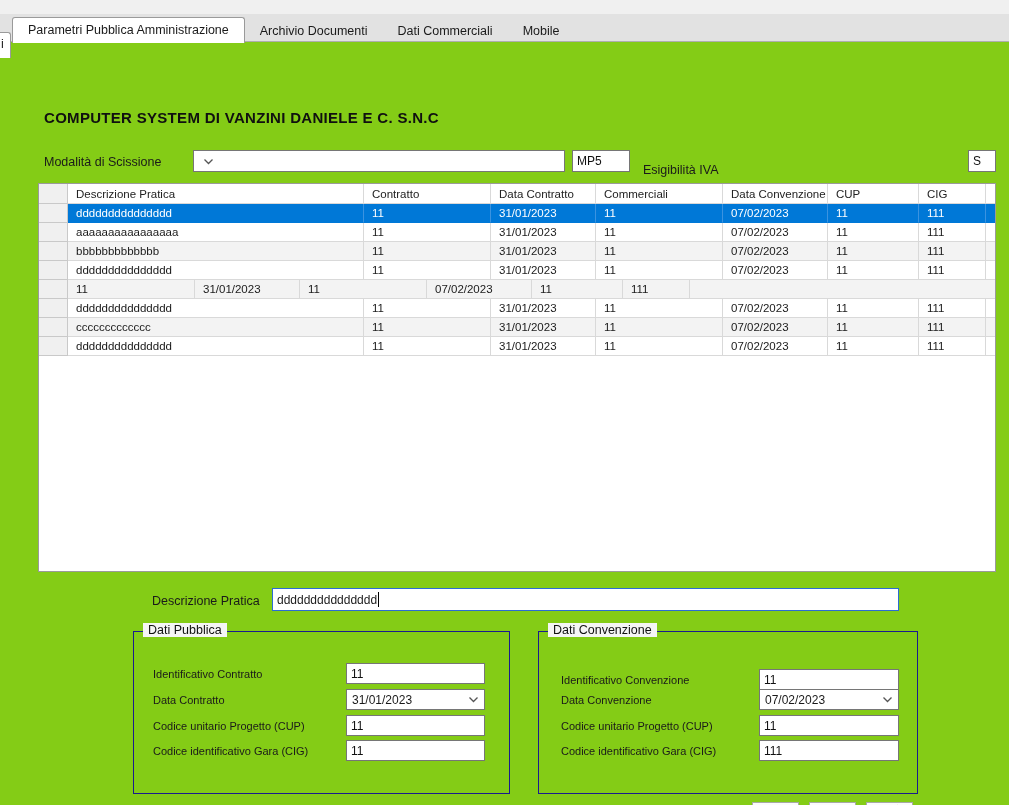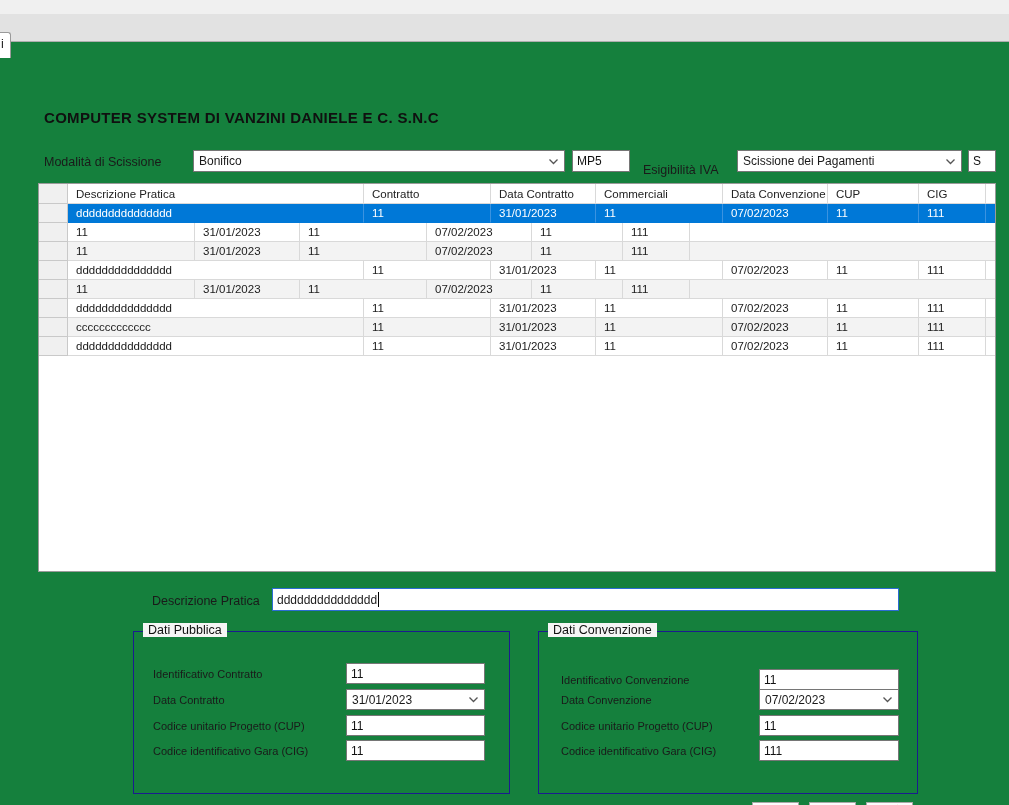--- a/index.html
+++ b/index.html
@@ -13,21 +13,21 @@
             border-bottom:1px solid #aeaeae;box-sizing:border-box;}
   .tabs-row{position:absolute;left:12px;top:4px;height:25px;display:flex;align-items:flex-end;}
   .tab{font-size:12.5px;line-height:23px;padding:0 15px;white-space:nowrap;cursor:default;}
   .tab.active{background:#ffffff;border:1px solid #9a9a9a;border-bottom:none;
               border-radius:3px 3px 0 0;height:25px;line-height:25px;position:relative;z-index:3;}
   .tab-partial{position:absolute;left:0;top:18px;width:9px;height:25px;background:#ffffff;
                border:1px solid #9a9a9a;border-left:none;border-bottom:none;border-radius:0 3px 0 0;
                overflow:hidden;font-size:12.5px;line-height:23px;text-align:left;padding-left:1px;z-index:3;}
 
   
-  .content{position:absolute;left:0;top:42px;width:1009px;height:763px;background:#15803d;}
+  .content{position:absolute;left:0;top:42px;width:1009px;height:763px;background:#84cc16;}
   .page-title{position:absolute;left:44px;top:67px;font-size:15px;font-weight:bold;
               letter-spacing:.3px;color:#101010;}
 
   .lbl{position:absolute;font-size:12.5px;color:#1a1a1a;white-space:nowrap;}
 
   .combo{position:absolute;background:#ffffff;border:1px solid #767676;box-sizing:border-box;
          display:flex;align-items:center;font-size:12px;padding:0 5px;height:22px;cursor:default;}
   .combo .combo-text{flex:1;overflow:hidden;white-space:nowrap;}
   .combo .chev{flex:0 0 auto;margin-left:4px;display:flex;align-items:center;}
 
@@ -78,49 +78,46 @@
 </style>
 </head>
 <body>
 
 <div id="app">
 
   <div class="top-strip"></div>
 
   <div class="tabstrip">
     <div class="tab-partial">i</div>
+    <div class="tabs-row" id="tabs-row">
+        <div class="tab active">Parametri Pubblica Amministrazione</div>
+        <div class="tab">Archivio Documenti</div>
+        <div class="tab">Dati Commerciali</div>
+        <div class="tab">Mobile</div>
+      </div>
   </div>
 
   <div class="content">
 
     <div class="page-title">COMPUTER SYSTEM DI VANZINI DANIELE E C. S.N.C</div>
 
     <div class="lbl" style="left:44px;top:113px;">Modalità di Scissione</div>
 
     <div class="combo" style="left:193px;top:108px;width:372px;">
-      <span class="combo-text">Bonifico</span>
       <span class="chev">
         <svg width="11" height="7" viewBox="0 0 11 7">
             <polyline points="1.5,1.5 5.5,5.5 9.5,1.5" fill="none" stroke="#555" stroke-width="1.3"></polyline>
           </svg>
       </span>
     </div>
 
     <input class="textbox" style="left: 572px; top: 108px; width: 58px;" value="MP5">
 
     <div class="lbl" style="left:643px;top:113px;margin-top:8px;">Esigibilità IVA</div>
 
-    <div class="combo" style="left:737px;top:108px;width:225px;">
-      <span class="combo-text">Scissione dei Pagamenti</span>
-      <span class="chev">
-        <svg width="11" height="7" viewBox="0 0 11 7">
-            <polyline points="1.5,1.5 5.5,5.5 9.5,1.5" fill="none" stroke="#555" stroke-width="1.3"></polyline>
-          </svg>
-      </span>
-    </div>
 
     <input class="textbox" style="left: 968px; top: 108px; width: 28px;" value="S">
 
     <div class="grid" id="grid">
       <div class="g-head" id="grid-head">
           <div class="g-row">
             <div class="g-cell g-rowhead" style="width: 29px;"></div>
             <div class="g-cell" style="width: 296px;">Descrizione Pratica</div>
             <div class="g-cell" style="width: 127px;">Contratto</div>
             <div class="g-cell" style="width: 105px;">Data Contratto</div>
@@ -138,30 +135,32 @@
             <div class="g-cell" style="width: 127px;">11</div>
             <div class="g-cell" style="width: 105px;">31/01/2023</div>
             <div class="g-cell" style="width: 127px;">11</div>
             <div class="g-cell" style="width: 105px;">07/02/2023</div>
             <div class="g-cell" style="width: 91px;">11</div>
             <div class="g-cell" style="width: 67px;">111</div>
             <div class="g-cell g-filler"></div>
           </div>
           <div class="g-row">
             <div class="g-cell g-rowhead" style="width: 29px;"></div>
+            <div class="g-cell" style="width: 296px;">aaaaaaaaaaaaaaaa</div>
             <div class="g-cell" style="width: 127px;">11</div>
             <div class="g-cell" style="width: 105px;">31/01/2023</div>
             <div class="g-cell" style="width: 127px;">11</div>
             <div class="g-cell" style="width: 105px;">07/02/2023</div>
             <div class="g-cell" style="width: 91px;">11</div>
             <div class="g-cell" style="width: 67px;">111</div>
             <div class="g-cell g-filler"></div>
           </div>
           <div class="g-row alt">
             <div class="g-cell g-rowhead" style="width: 29px;"></div>
+            <div class="g-cell" style="width: 296px;">bbbbbbbbbbbbb</div>
             <div class="g-cell" style="width: 127px;">11</div>
             <div class="g-cell" style="width: 105px;">31/01/2023</div>
             <div class="g-cell" style="width: 127px;">11</div>
             <div class="g-cell" style="width: 105px;">07/02/2023</div>
             <div class="g-cell" style="width: 91px;">11</div>
             <div class="g-cell" style="width: 67px;">111</div>
             <div class="g-cell g-filler"></div>
           </div>
           <div class="g-row">
             <div class="g-cell g-rowhead" style="width: 29px;"></div>

